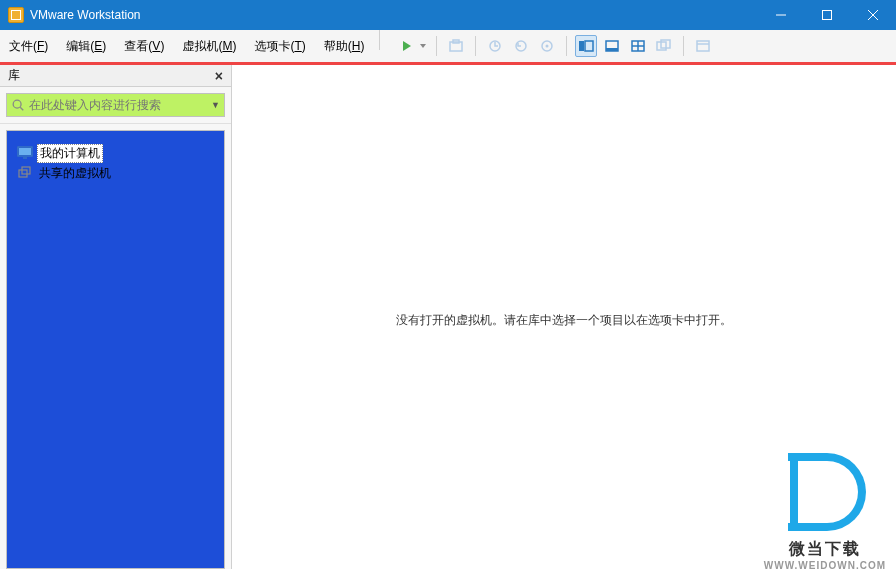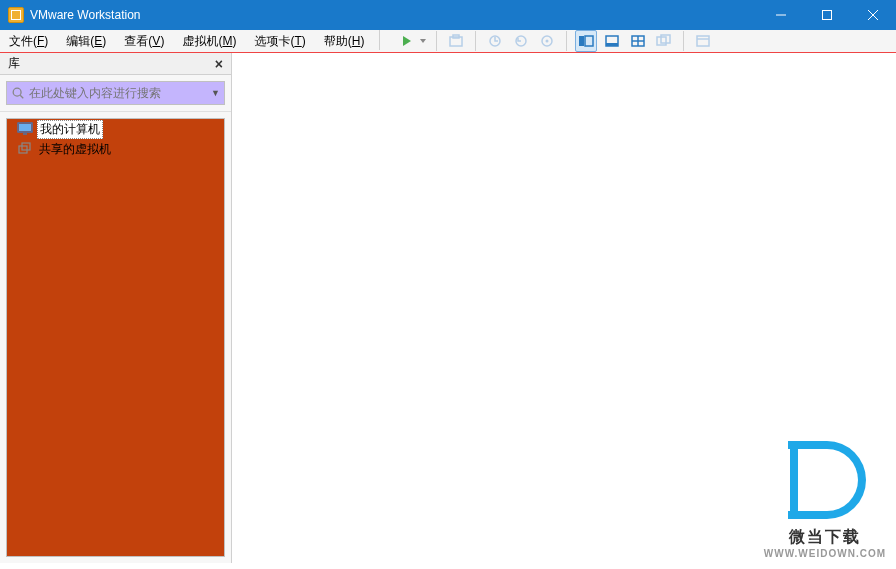--- a/index.html
+++ b/index.html
@@ -6,44 +6,44 @@
 body { width: 896px; height: 569px; overflow: hidden; background: #fff; }
 
 .titlebar { height: 30px; background: #1979ca; display: flex; align-items: center; color: #fff; font-size: 12px; }
 .titlebar .app-icon { width: 16px; height: 16px; margin: 0 6px 0 8px; background: #f0b030; border: 1px solid #d09010; border-radius: 2px; position: relative; }
 .titlebar .app-icon::after { content: ""; position: absolute; inset: 2px; border: 1px solid #fff; }
 .titlebar .title { flex: 0 0 auto; }
 .titlebar .spacer { flex: 1; }
 .winbtn { width: 46px; height: 30px; display: flex; align-items: center; justify-content: center; color: #fff; }
 .winbtn svg { width: 10px; height: 10px; stroke: #fff; stroke-width: 1; fill: none; }
 
-.menubar { height: 23px; background: #f5f5f5; border-bottom: 1px solid #ef4444; display: flex; align-items: stretch; font-size: 12px; }
+.menubar { height: 35px; background: #f5f5f5; border-bottom: 3px solid #ef4444; display: flex; align-items: stretch; font-size: 12px; }
 .menu-item { padding: 0 9px; display: flex; align-items: center; color: #000; }
 .menu-item u { text-decoration: underline; }
 .toolbar { display: flex; align-items: center; margin-left: 8px; }
 .tool-sep { width: 1px; height: 20px; background: #d0d0d0; margin: 0 6px; }
 .tool-btn { width: 22px; height: 22px; margin: 0 2px; display: flex; align-items: center; justify-content: center; border-radius: 2px; }
 .tool-btn.active { background: #d6e8f7; border: 1px solid #7aafe0; }
 .tool-btn svg { width: 16px; height: 16px; }
 .tool-drop { width: 10px; display: flex; align-items: center; justify-content: center; margin-left: -2px; margin-right: 2px; }
 
 .workspace { display: flex; height: calc(100% - 30px - 29px); }
 
 .sidebar { width: 232px; border-right: 1px solid #d0d0d0; display: flex; flex-direction: column; background: #f7f7f7; }
 .side-header { height: 22px; display: flex; align-items: center; font-size: 12px; padding: 0 4px 0 8px; border-bottom: 1px solid #d0d0d0; background: #f0f0f0; }
 .side-header .lbl { flex: 1; }
 .side-header .close { font-family: Arial; font-size: 14px; font-weight: bold; color: #333; padding: 0 4px; }
 
 .searchwrap { padding: 6px; border-bottom: 1px solid #e0e0e0; }
-.searchbox { height: 24px; border: 1px solid #c0c0c0; background: #c4b5fd; display: flex; align-items: center; padding: 0 4px; position: relative; }
+.searchbox { height: 24px; border: 1px solid #c0c0c0; background: #bef264; display: flex; align-items: center; padding: 0 4px; position: relative; }
 .searchbox svg { width: 14px; height: 14px; stroke: #888; fill: none; stroke-width: 1.5; margin-right: 4px; }
 .searchbox input { flex: 1; border: none; outline: none; font-size: 12px; color: #666; background: transparent; }
 .searchbox .dd { font-size: 9px; color: #555; padding-left: 4px; }
 
-.treewrap { margin: 6px; flex: 1; background: #c2410c; border: 1px solid #c0c0c0; padding: 0 2px; }
+.treewrap { margin: 6px; flex: 1; background: #1d4ed8; border: 1px solid #c0c0c0; padding: 12px 2px; }
 .tree-item { display: flex; align-items: center; height: 20px; font-size: 12px; padding-left: 8px; }
 .tree-item .ticon { width: 16px; height: 14px; margin-right: 4px; display: flex; align-items: center; justify-content: center; }
 .tree-item.selected .tlabel { background: #fff; border: 1px dotted #888; padding: 0 2px; }
 .tree-item .tlabel { padding: 0 2px; }
 
 .main { flex: 1; background: #fff; display: flex; align-items: center; justify-content: center; position: relative; }
 .main .msg { font-size: 12px; color: #333; }
 
 .watermark { position: absolute; right: 10px; bottom: 4px; text-align: center; font-size: 11px; color: #666; }
 .watermark .logo { width: 82px; height: 82px; margin: 0 auto 4px; position: relative; }
@@ -194,20 +194,21 @@
               <rect x="2" y="4" width="8" height="7" fill="none" stroke="#888" stroke-width="1.2"></rect>
               <rect x="5" y="1" width="8" height="7" fill="none" stroke="#888" stroke-width="1.2"></rect>
             </svg>
           </span>
         <span class="tlabel">共享的虚拟机</span>
       </div>
     </div>
   </div>
 
   <div class="main">
+    <div class="msg">没有打开的虚拟机。请在库中选择一个项目以在选项卡中打开。</div>
 
     <div class="watermark">
       <div class="logo">
         <div class="bar"></div>
           <div class="outer"></div>
       </div>
       <div class="t1">微当下载</div>
       <div class="t2">WWW.WEIDOWN.COM</div>
     </div>
   </div>

